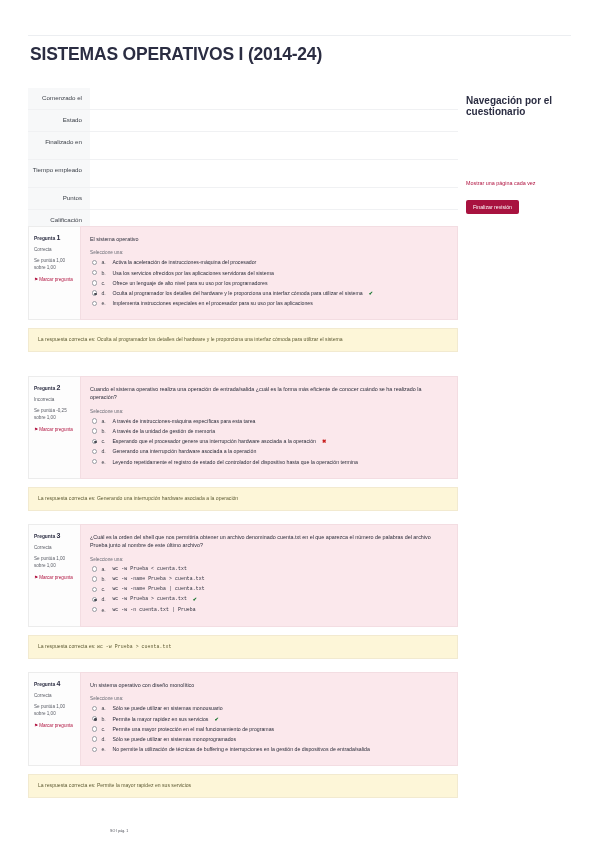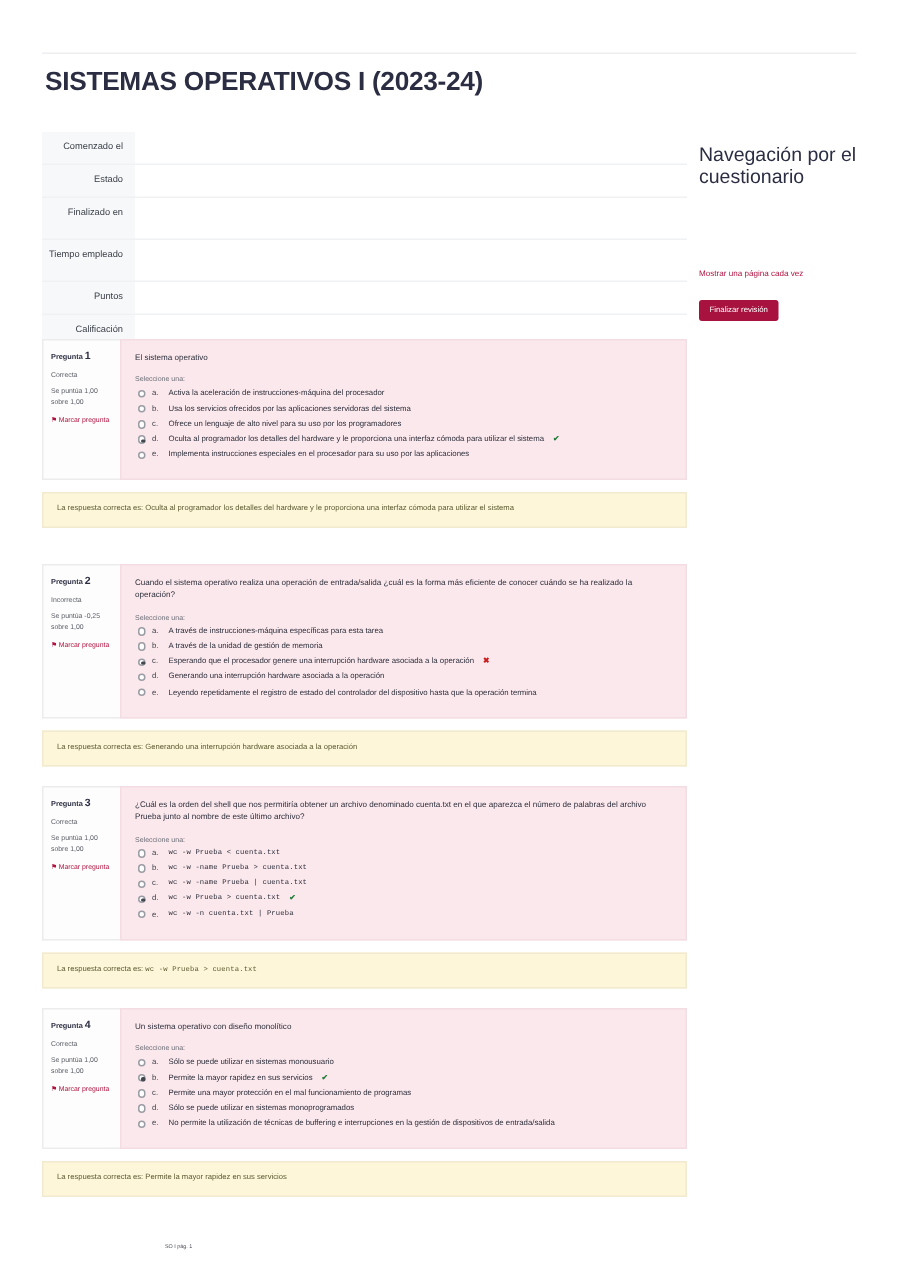--- a/index.html
+++ b/index.html
@@ -32,21 +32,21 @@
   }
   .info-table td.lab {
     width: 62px; text-align: right; background: #f7f8f9;
     color: #3c4049; font-weight: normal; line-height: 1.45;
   }
   .info-table td.val { background: #fff; }
   .info-table tr td.lab.tall { padding-bottom: 12px; }
 
   
   .navblock { position:absolute; left:466px; top:95px; width:115px; }
-  .navblock .nav-title { font-size: 13px; color:#2b2d42; font-weight: normal; }
+  .navblock .nav-title { font-size: 10px; color:#2b2d42; font-weight: bold; }
   .nav-link {
     position:absolute; left:466px; top:180px;
     font-size: 5.4px; color:#b0123f; text-decoration: none; cursor:pointer;
   }
   .nav-btn {
     position:absolute; left:466px; top:200px;
     background:#a8123f; color:#fff; border:none; border-radius:2px;
     font-size:5.2px; padding:4px 7px; cursor:pointer;
     font-family: "Liberation Sans", sans-serif;
   }
@@ -102,21 +102,21 @@
     font-size:3.6px; color:#4a4c55;
   }
 </style>
 </head>
 <body>
 
 <div class="page">
 
   <div class="topline"></div>
 
-  <div class="title">SISTEMAS OPERATIVOS I (2023-24)</div>
+  <div class="title">SISTEMAS OPERATIVOS I (2014-24)</div>
 
   <table class="info-table">
     <tbody>
         <tr>
           <td class="lab">Comenzado el</td>
           <td class="val"></td>
         </tr>
         <tr>
           <td class="lab">Estado</td>
           <td class="val"></td>

